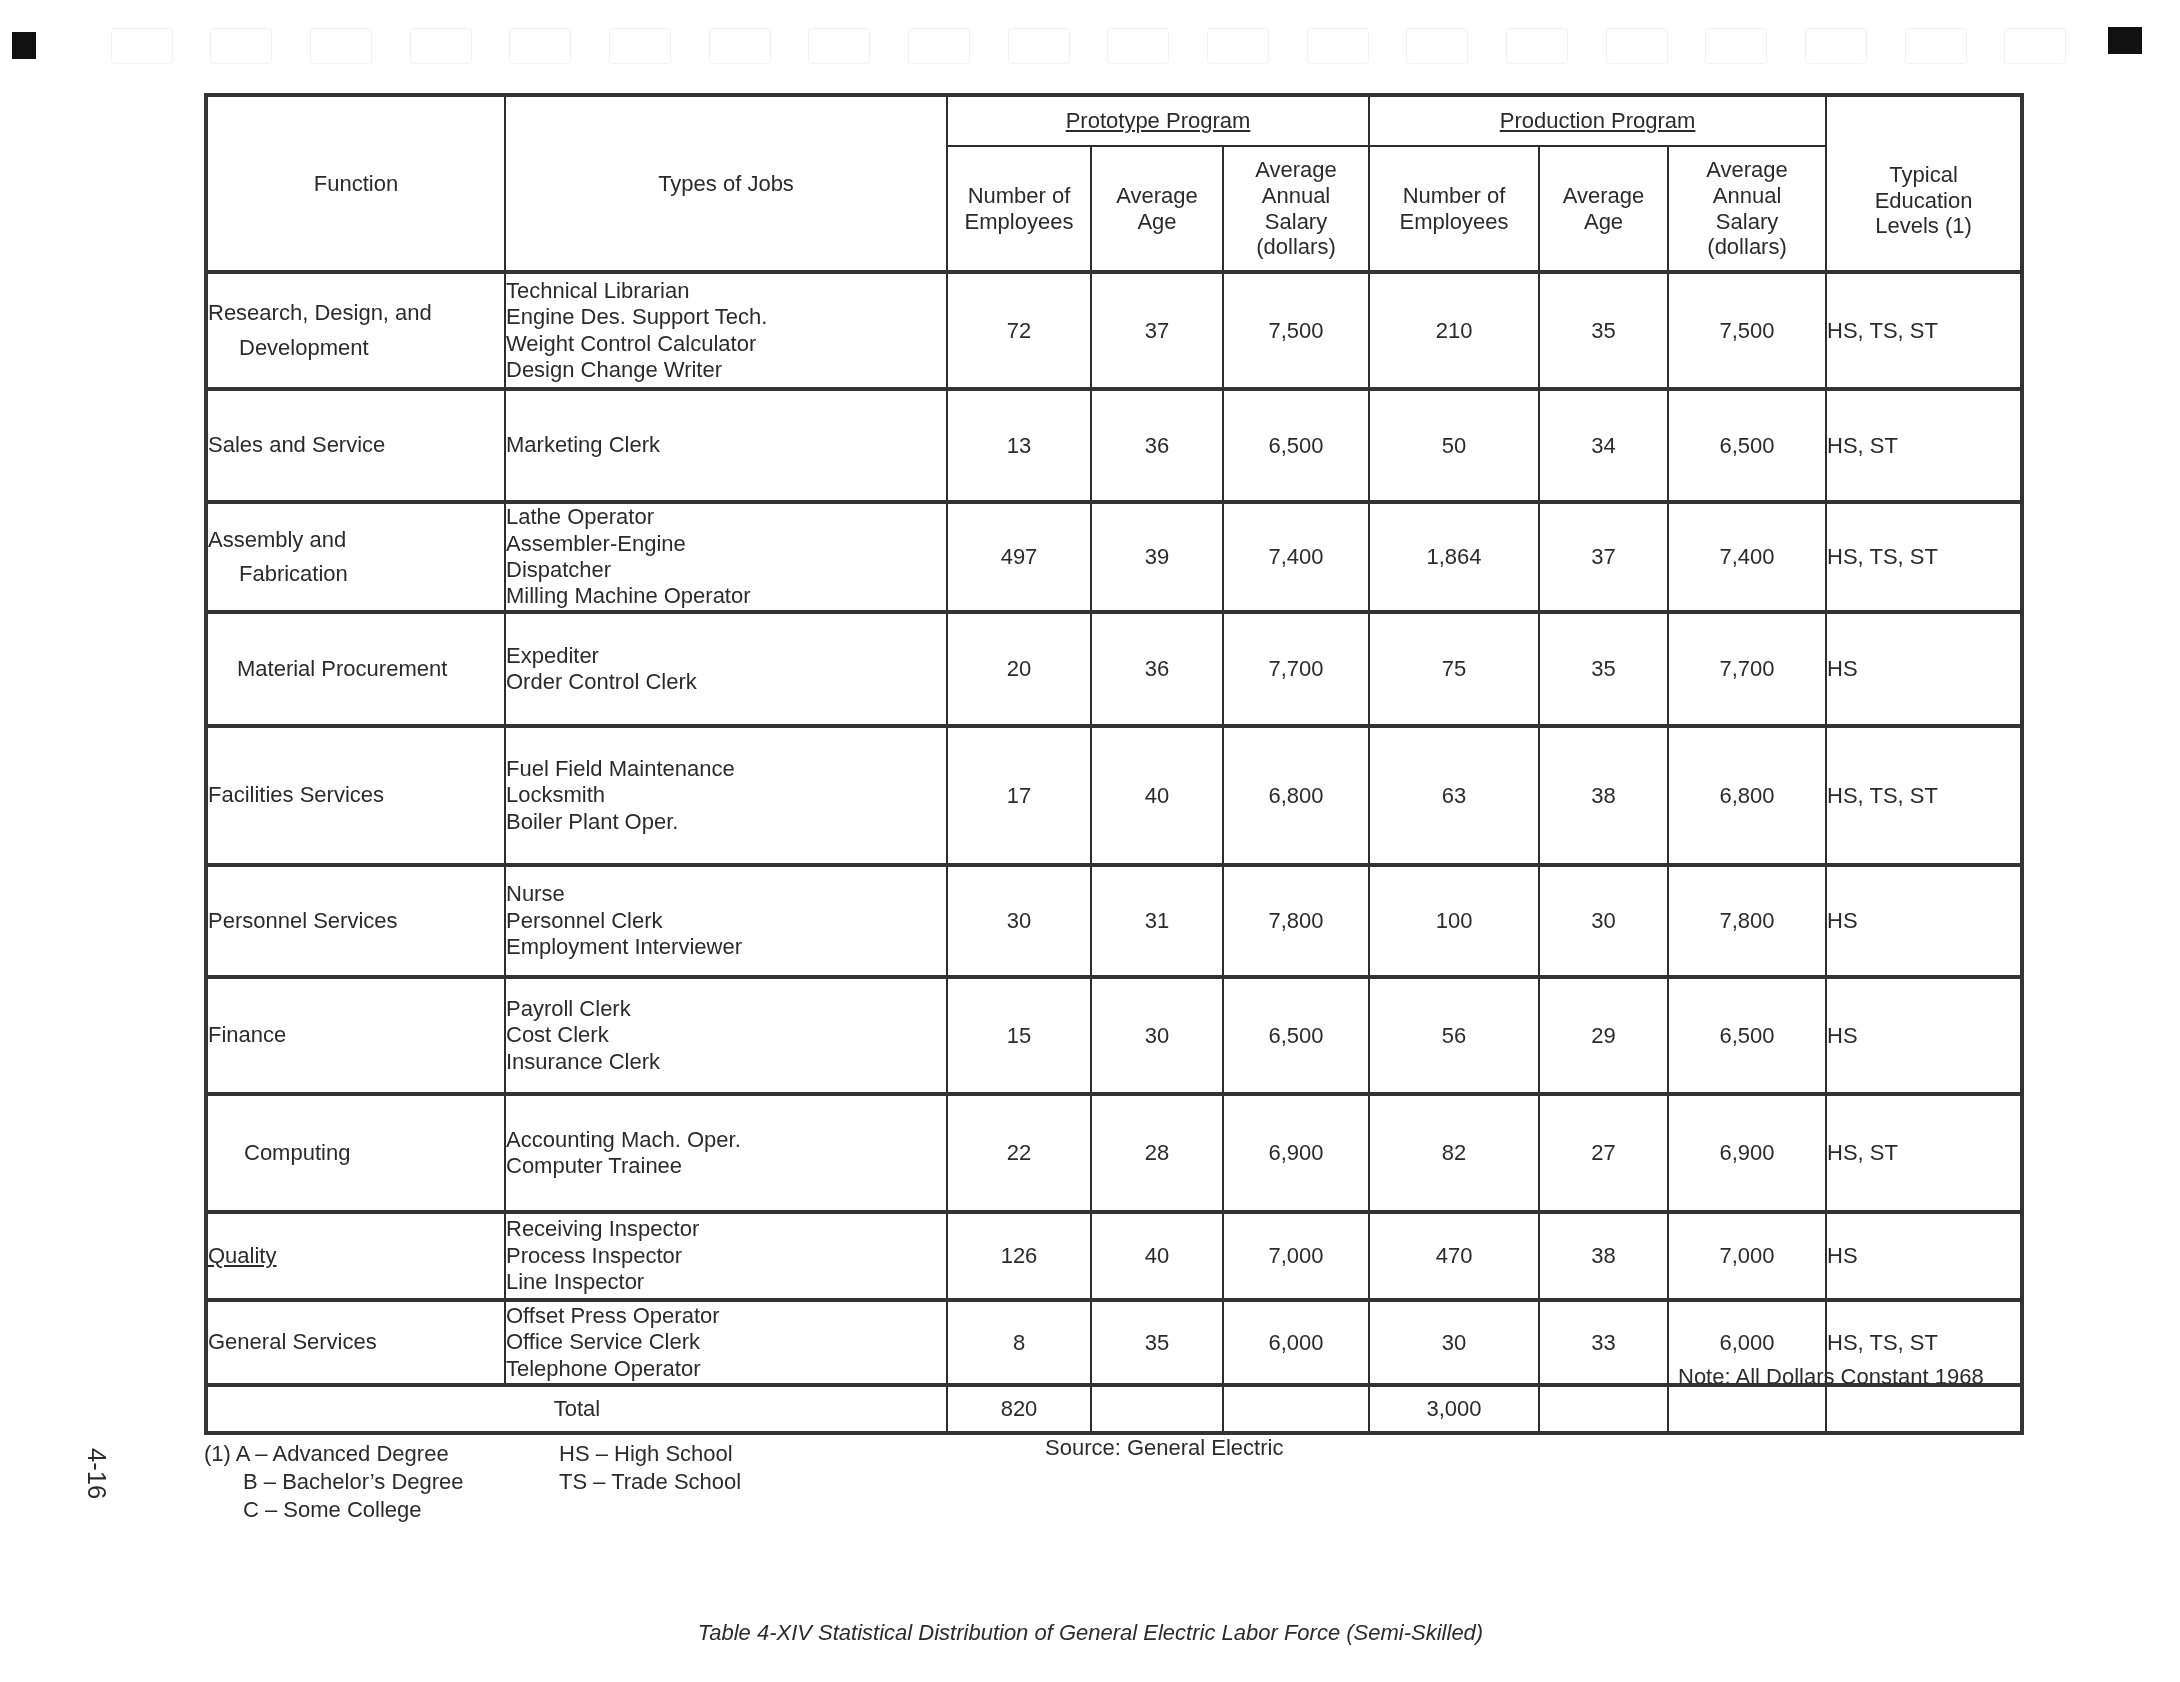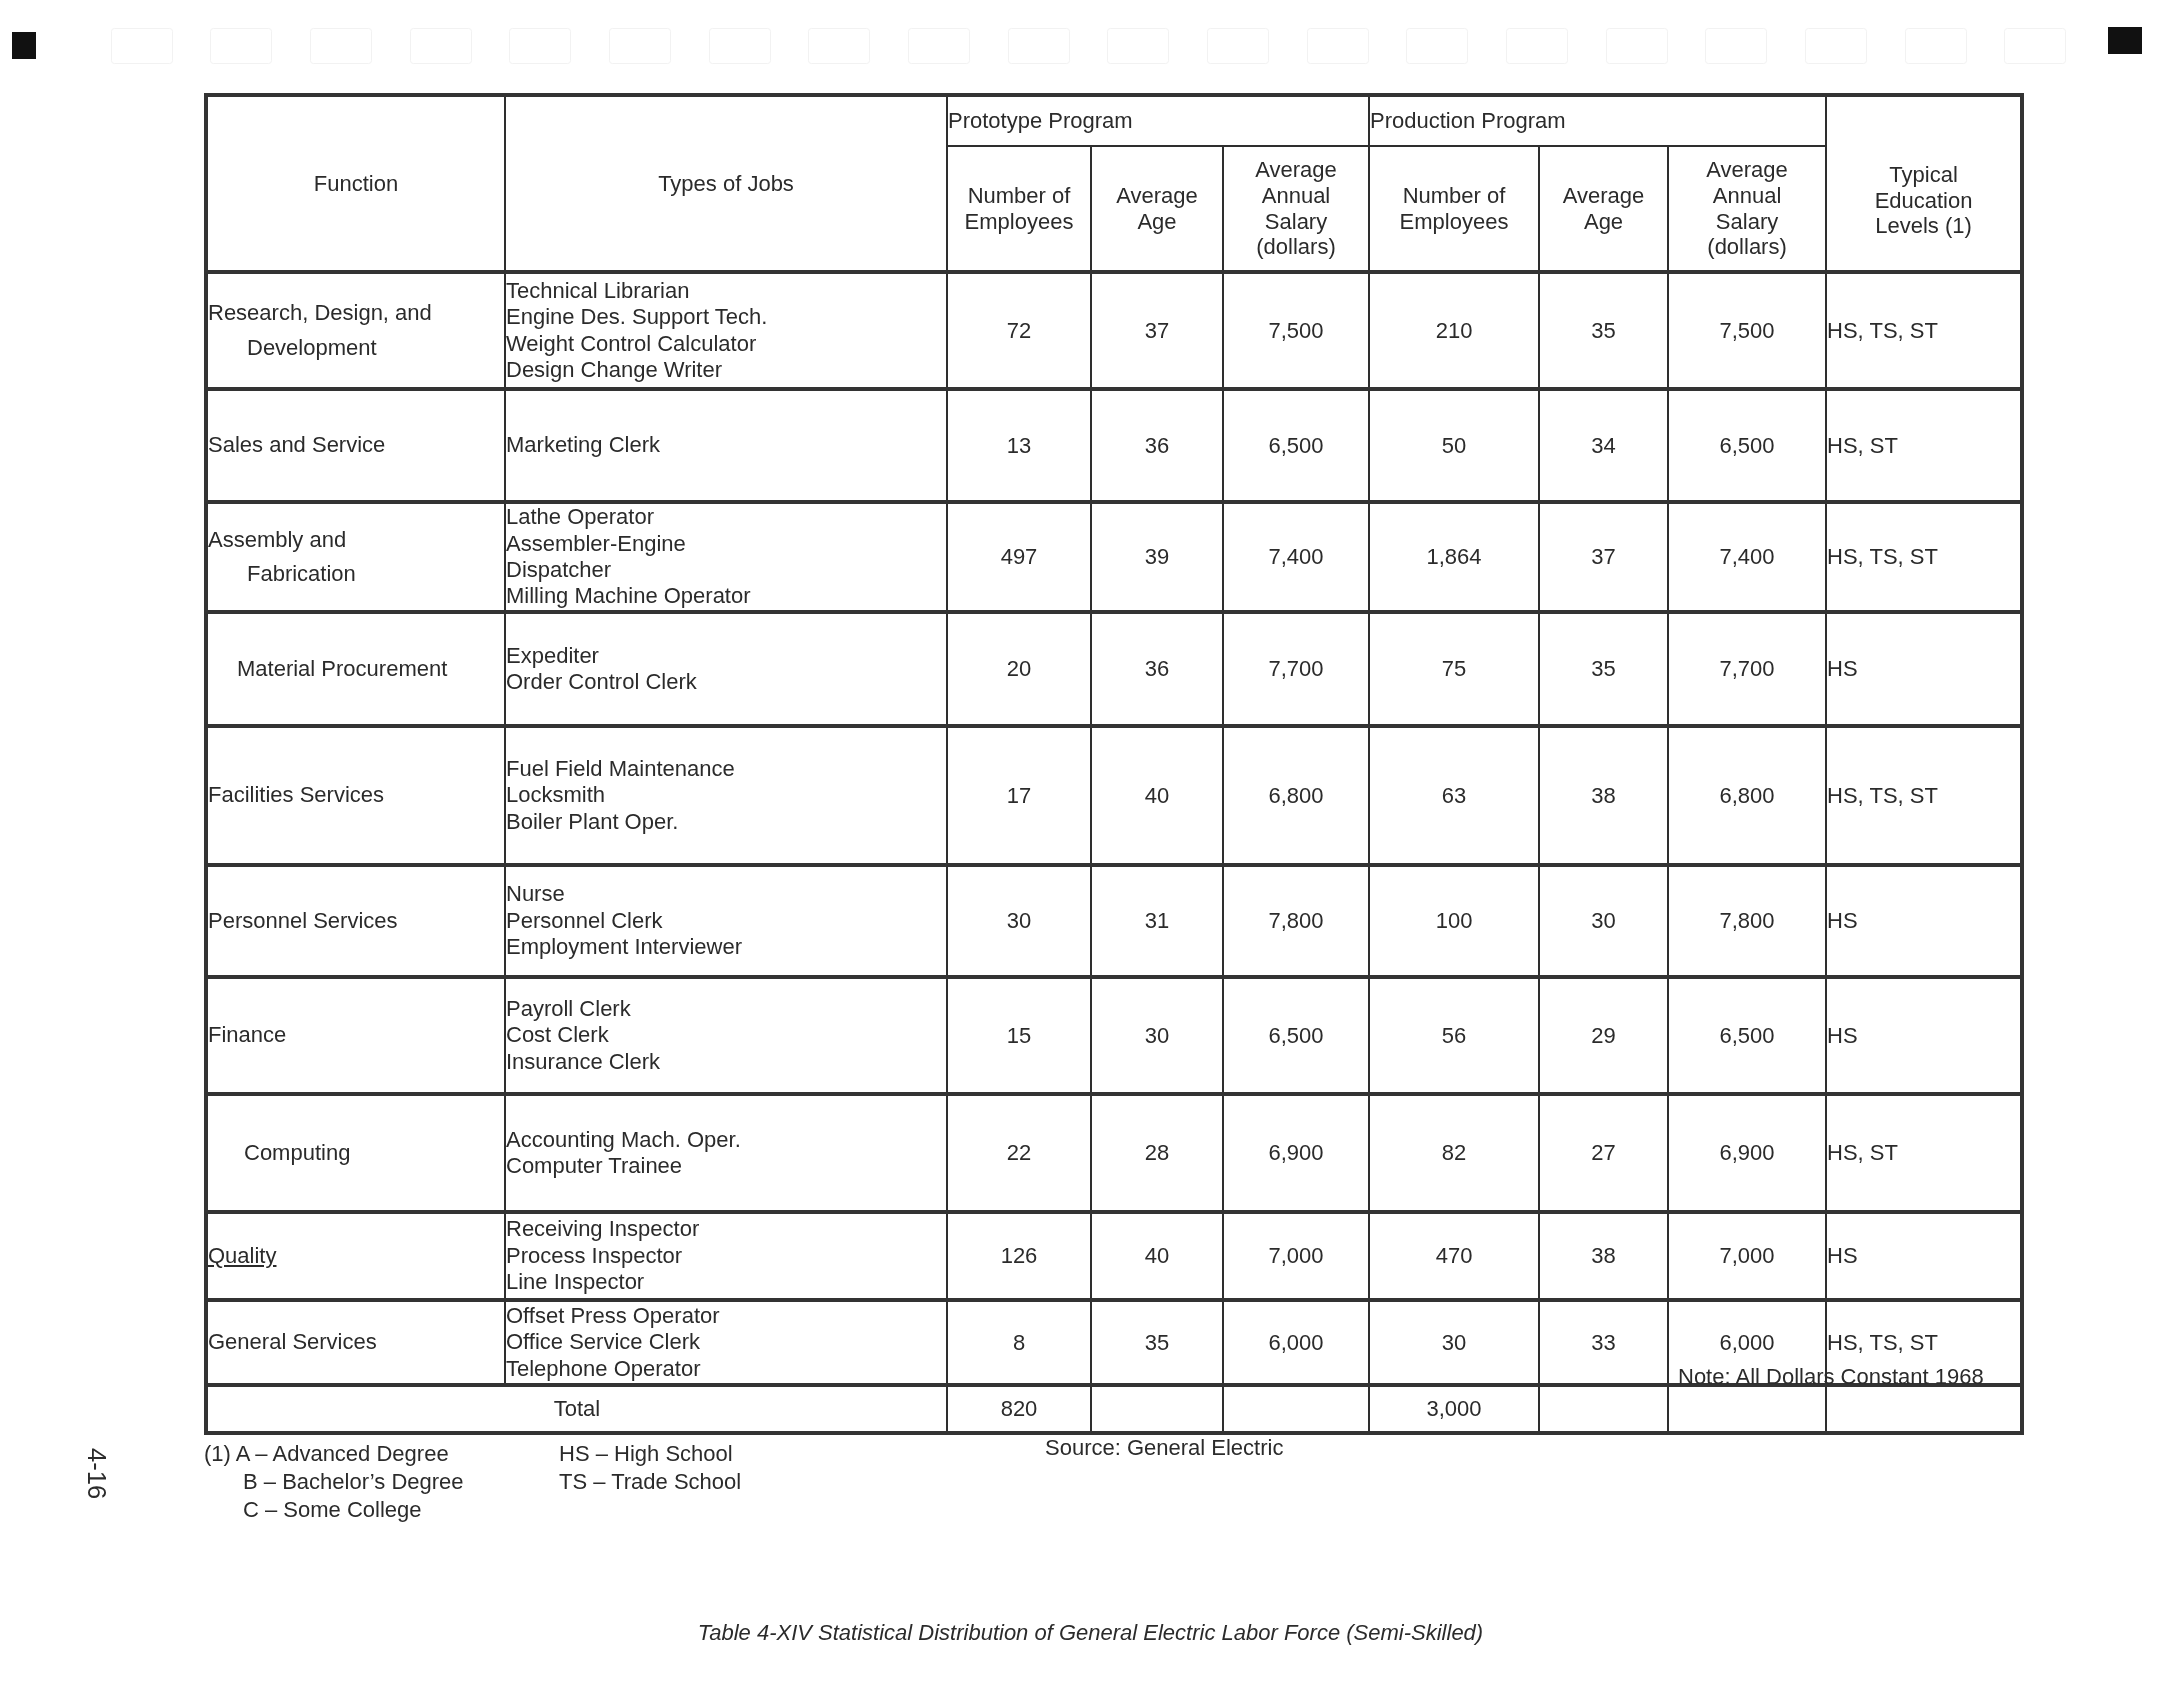--- a/index.html
+++ b/index.html
@@ -5,23 +5,23 @@
   html, body { margin:0; padding:0; background:#ffffff; }
   body { width:2181px; height:1682px; position:relative; overflow:hidden;
          font-family:"Liberation Sans", sans-serif; color:#2b2b2b; }
   .reg { position:absolute; background:#111; }
   .tab-ghost { position:absolute; top:28px; width:60px; height:34px; border:0.9px solid #f2f2f2; border-radius:3.4px; }
   table.main { position:absolute; left:204px; top:93px; width:1815px; border-collapse:collapse;
                table-layout:fixed; border:4.3px solid #333; font-size:22px; }
   table.main td, table.main th { border:2.6px solid #2e2e2e; padding:0; font-weight:normal; vertical-align:middle; }
   table.main tr.rowsep td { border-top:4.3px solid #333; }
   th.hdr { text-align:center; vertical-align:bottom; padding-bottom:8.5px; line-height:25.6px; }
-  th.group { height:48px; text-align:left; vertical-align:middle; }
+  th.group { height:48px; text-align:center; vertical-align:middle;text-decoration:underline; }
   td.func { vertical-align:top; padding:8.5px 0 0 12px; line-height:26.4px; }
-  td.func .indent { display:block; padding-left:39px;margin-top:8px; }
+  td.func .indent { display:block; padding-left:31px;margin-top:8px; }
   td.jobs { padding-left:53px; line-height:26.4px; }
   td.num { text-align:center; }
   td.edu { text-align:left; padding-left:36px;margin-left:16px; }
   td.total-label { text-align:center; padding-left:102px; }
   tr.total td { height:44px; }
   .footnote { position:absolute; font-size:22px; line-height:28px; }
   .pagenum { position:absolute; left:111px; top:1448px; font-size:25.6px; transform:rotate(90deg); transform-origin:left top; }
   .caption { position:absolute; left:0; width:2181px; top:1620px; text-align:center; font-style:italic; font-size:22px; }
 </style>
 </head>

